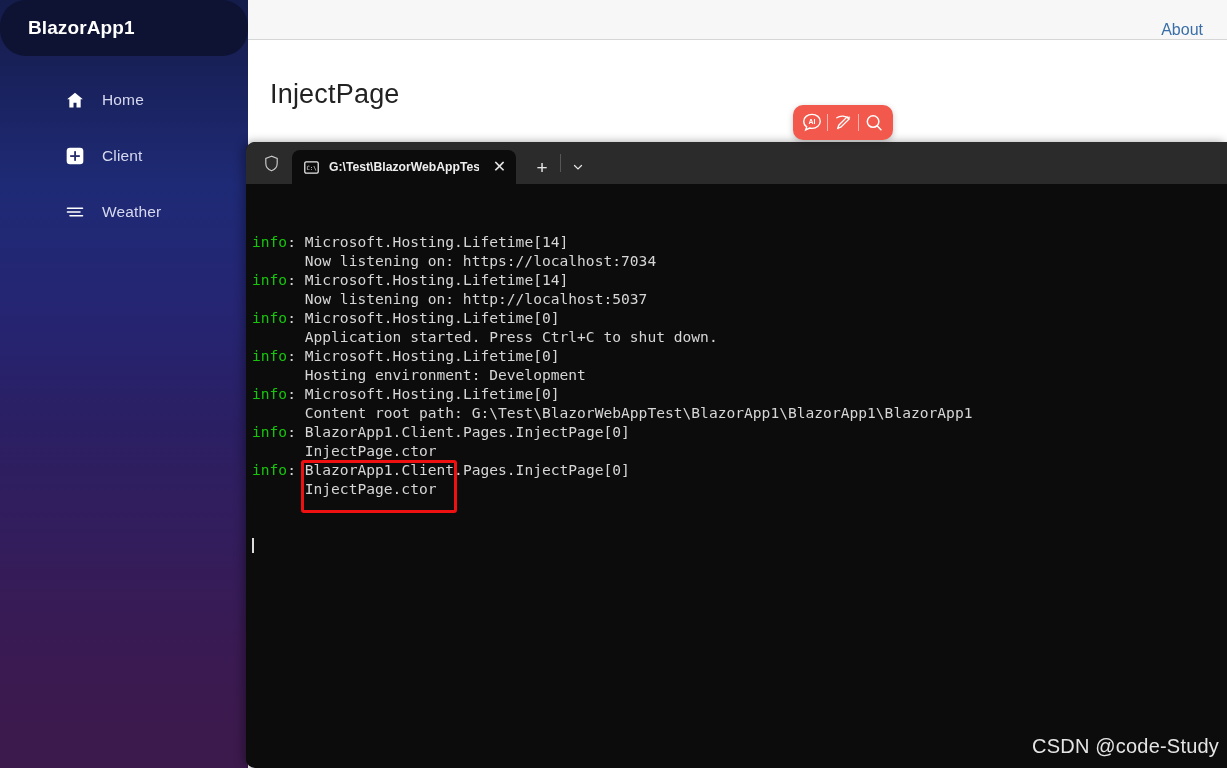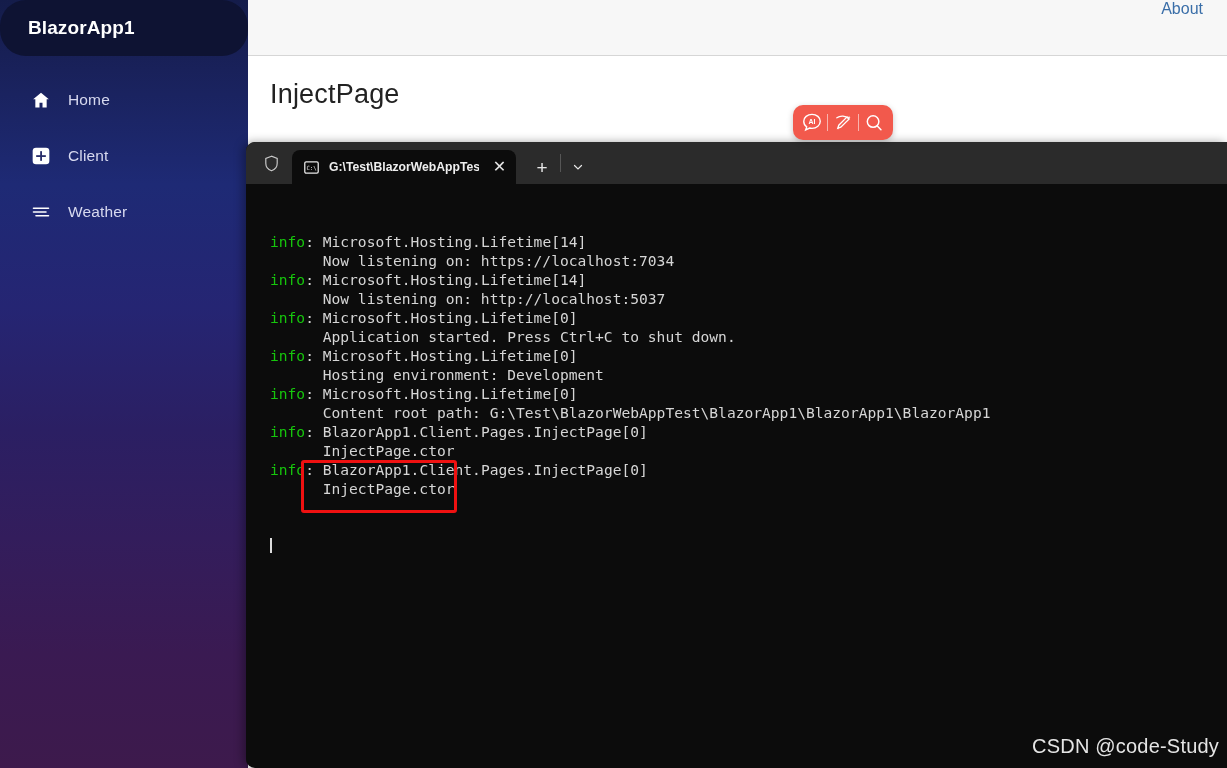--- a/index.html
+++ b/index.html
@@ -26,21 +26,21 @@
     display: flex; align-items: center;
     padding-left: 28px;
     border-radius: 26px;
   }
   .brand {
     color: #ffffff;
     font-size: 19px;
     font-weight: 600;
     letter-spacing: .1px;
   }
-  .nav { padding-top: 22px; }
+  .nav { padding-top: 22px; padding-left: 34px; }
   .nav-item {
     display: flex; align-items: center;
     height: 44px;
     padding-left: 30px;
     margin-bottom: 12px;
     cursor: pointer;
     text-decoration: none;
   }
   .nav-icon {
     width: 22px; height: 22px;
@@ -50,24 +50,24 @@
   }
   .nav-label {
     color: #d7d9ef;
     font-size: 15.5px;
     letter-spacing: .15px;
   }
 
   
   .topbar {
     position: absolute; left: 248px; top: 0;
-    width: 979px; height: 56px;
+    width: 979px; height: 40px;
     background: #f7f7f7;
     border-bottom: 1px solid #d6d6d6;
-    display: flex; align-items: flex-start; justify-content: flex-end;
+    display: flex; align-items: flex-end; justify-content: flex-end;
     padding-right: 24px;
   }
   .topbar-link {
     color: #3a6ea8;
     font-size: 16px;
     text-decoration: none;
     cursor: pointer;
   }
 
   
@@ -182,21 +182,21 @@
     position: relative;
     height: 584px;
     padding: 10px 0 0 6px;
     font-family: "DejaVu Sans Mono", "Liberation Mono", monospace;
     font-size: 14.6px;
     line-height: 19px;
     color: #d6d6d6;
     white-space: pre;
     overflow: hidden;
   }
-  .term-line { height: 19px; margin-left: 18px; }
+  .term-line { height: 19px; }
   .tok-info { color: #16c60c; }
   .term-cursor {
     display: inline-block;
     width: 2px; height: 15px;
     background: #dcdcdc;
     vertical-align: -2px;
   }
   .highlight-box {
     position: absolute;
     left: 55px; top: 276px;

